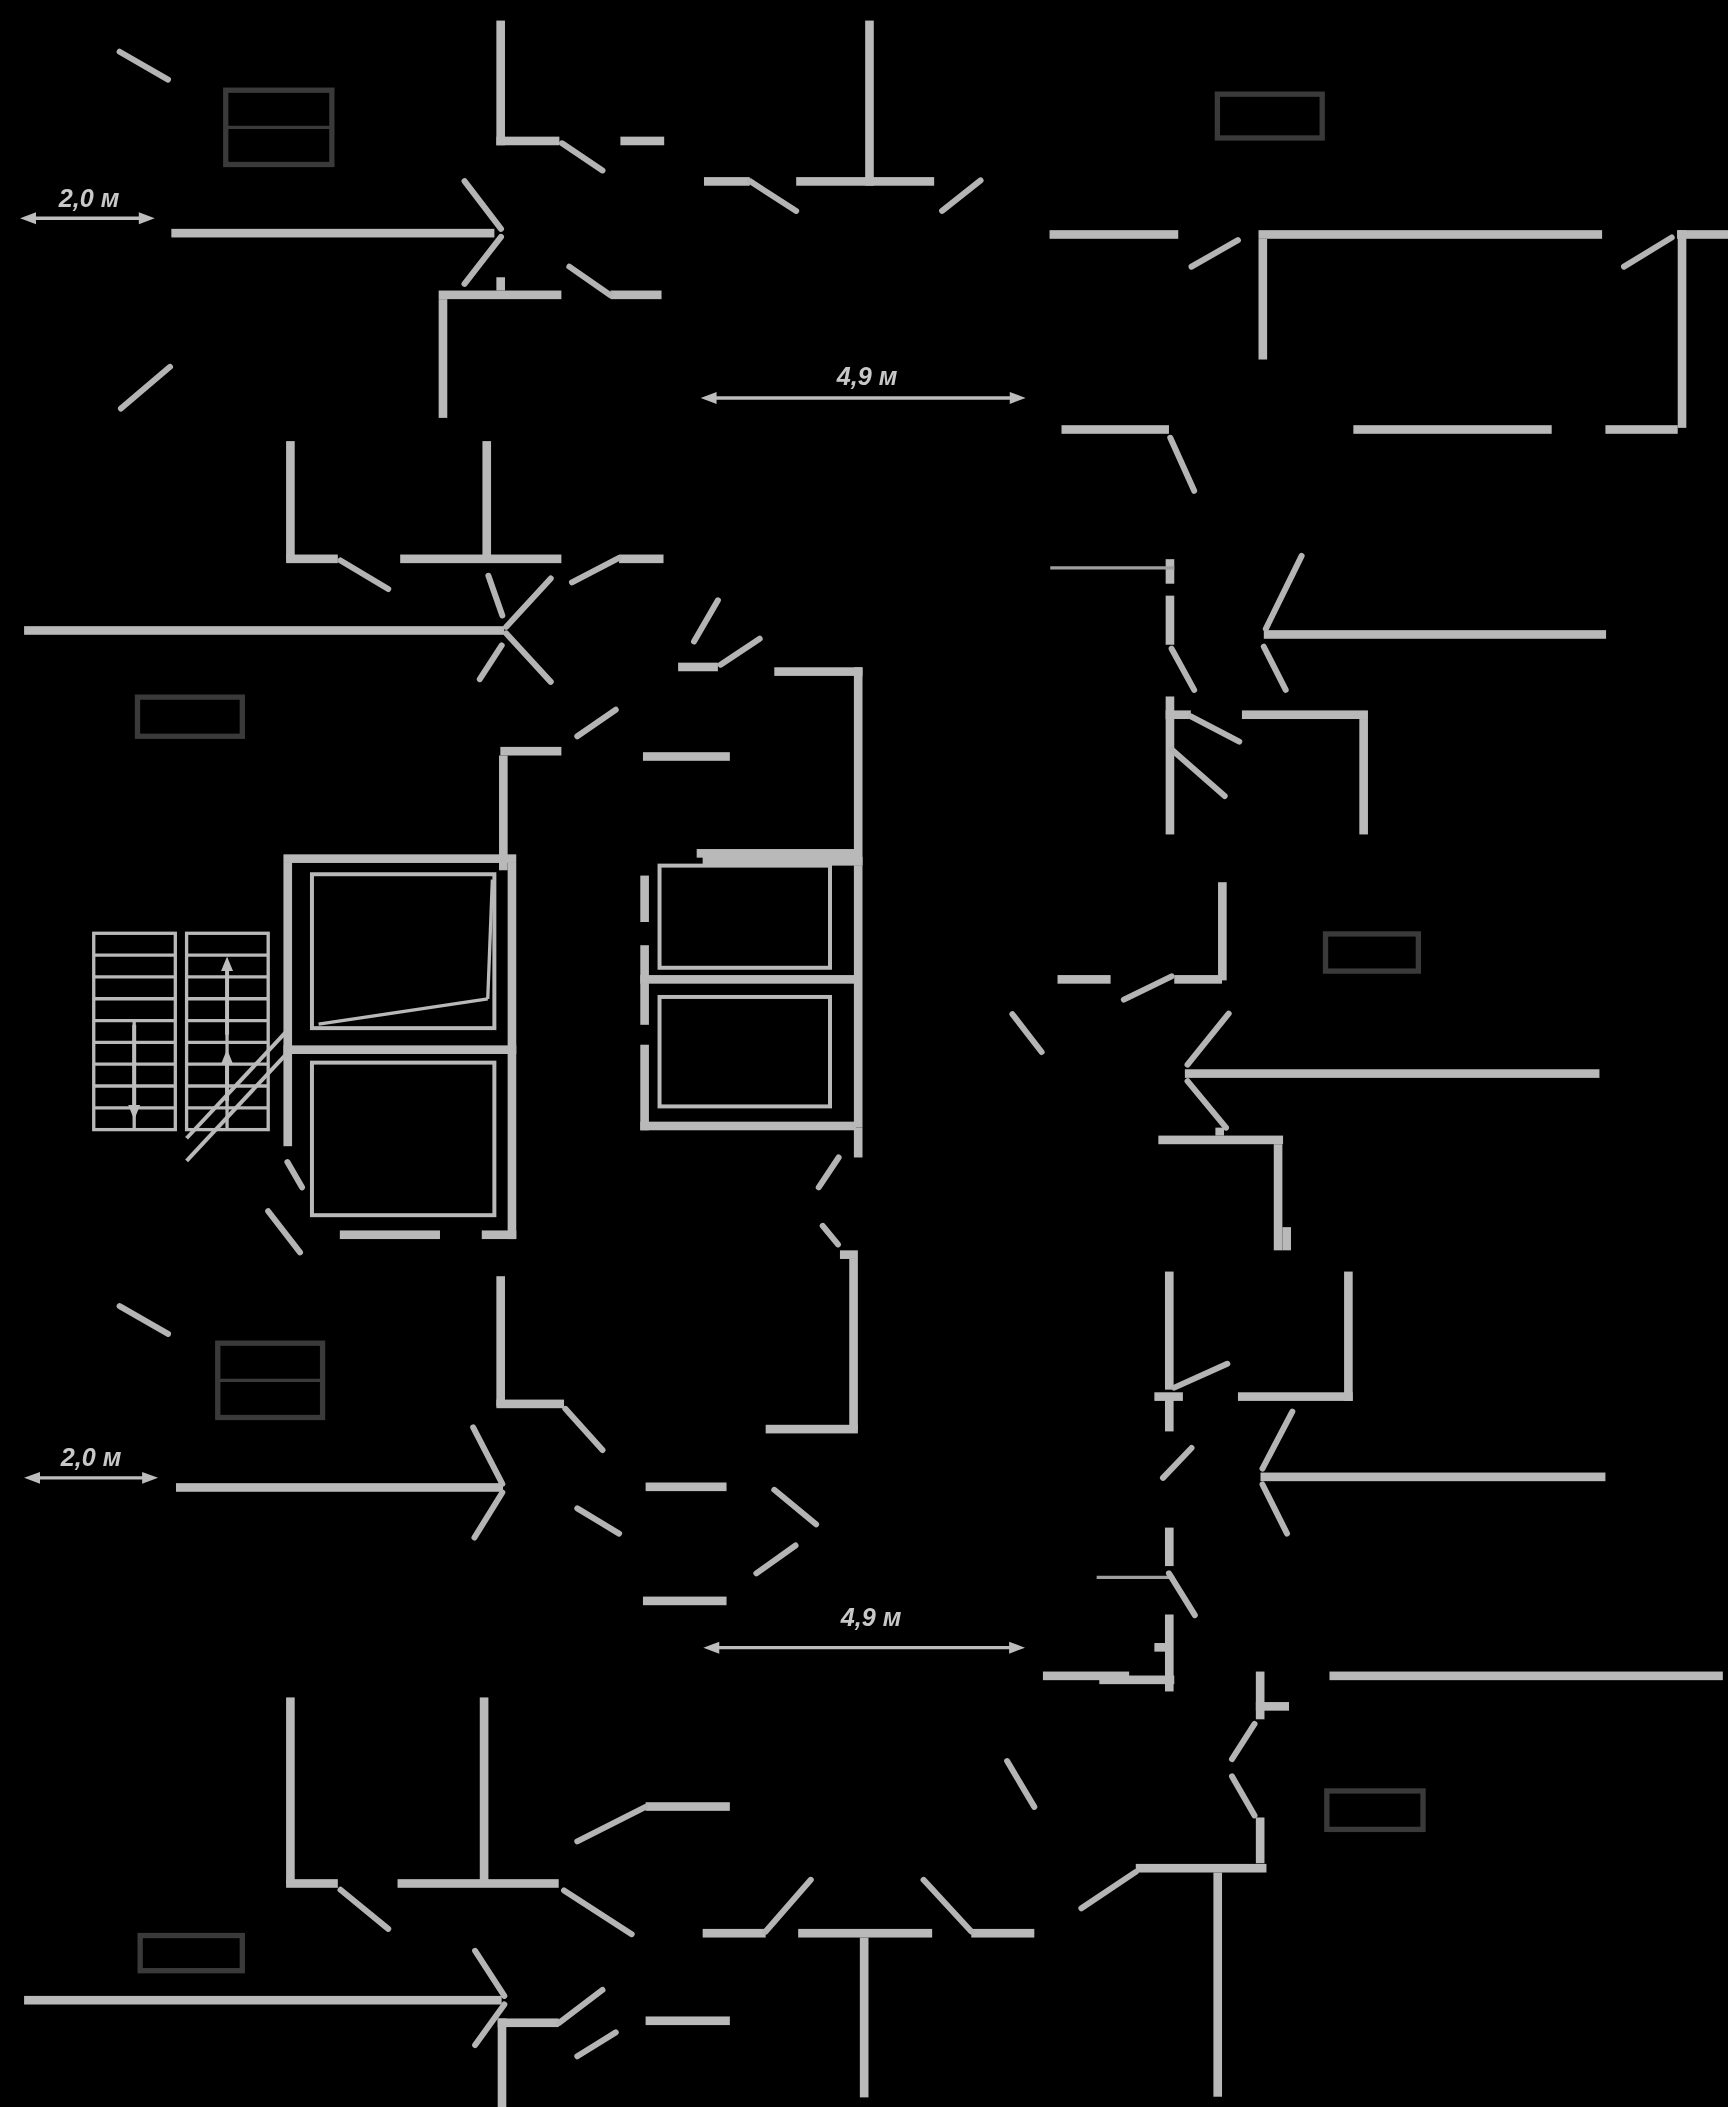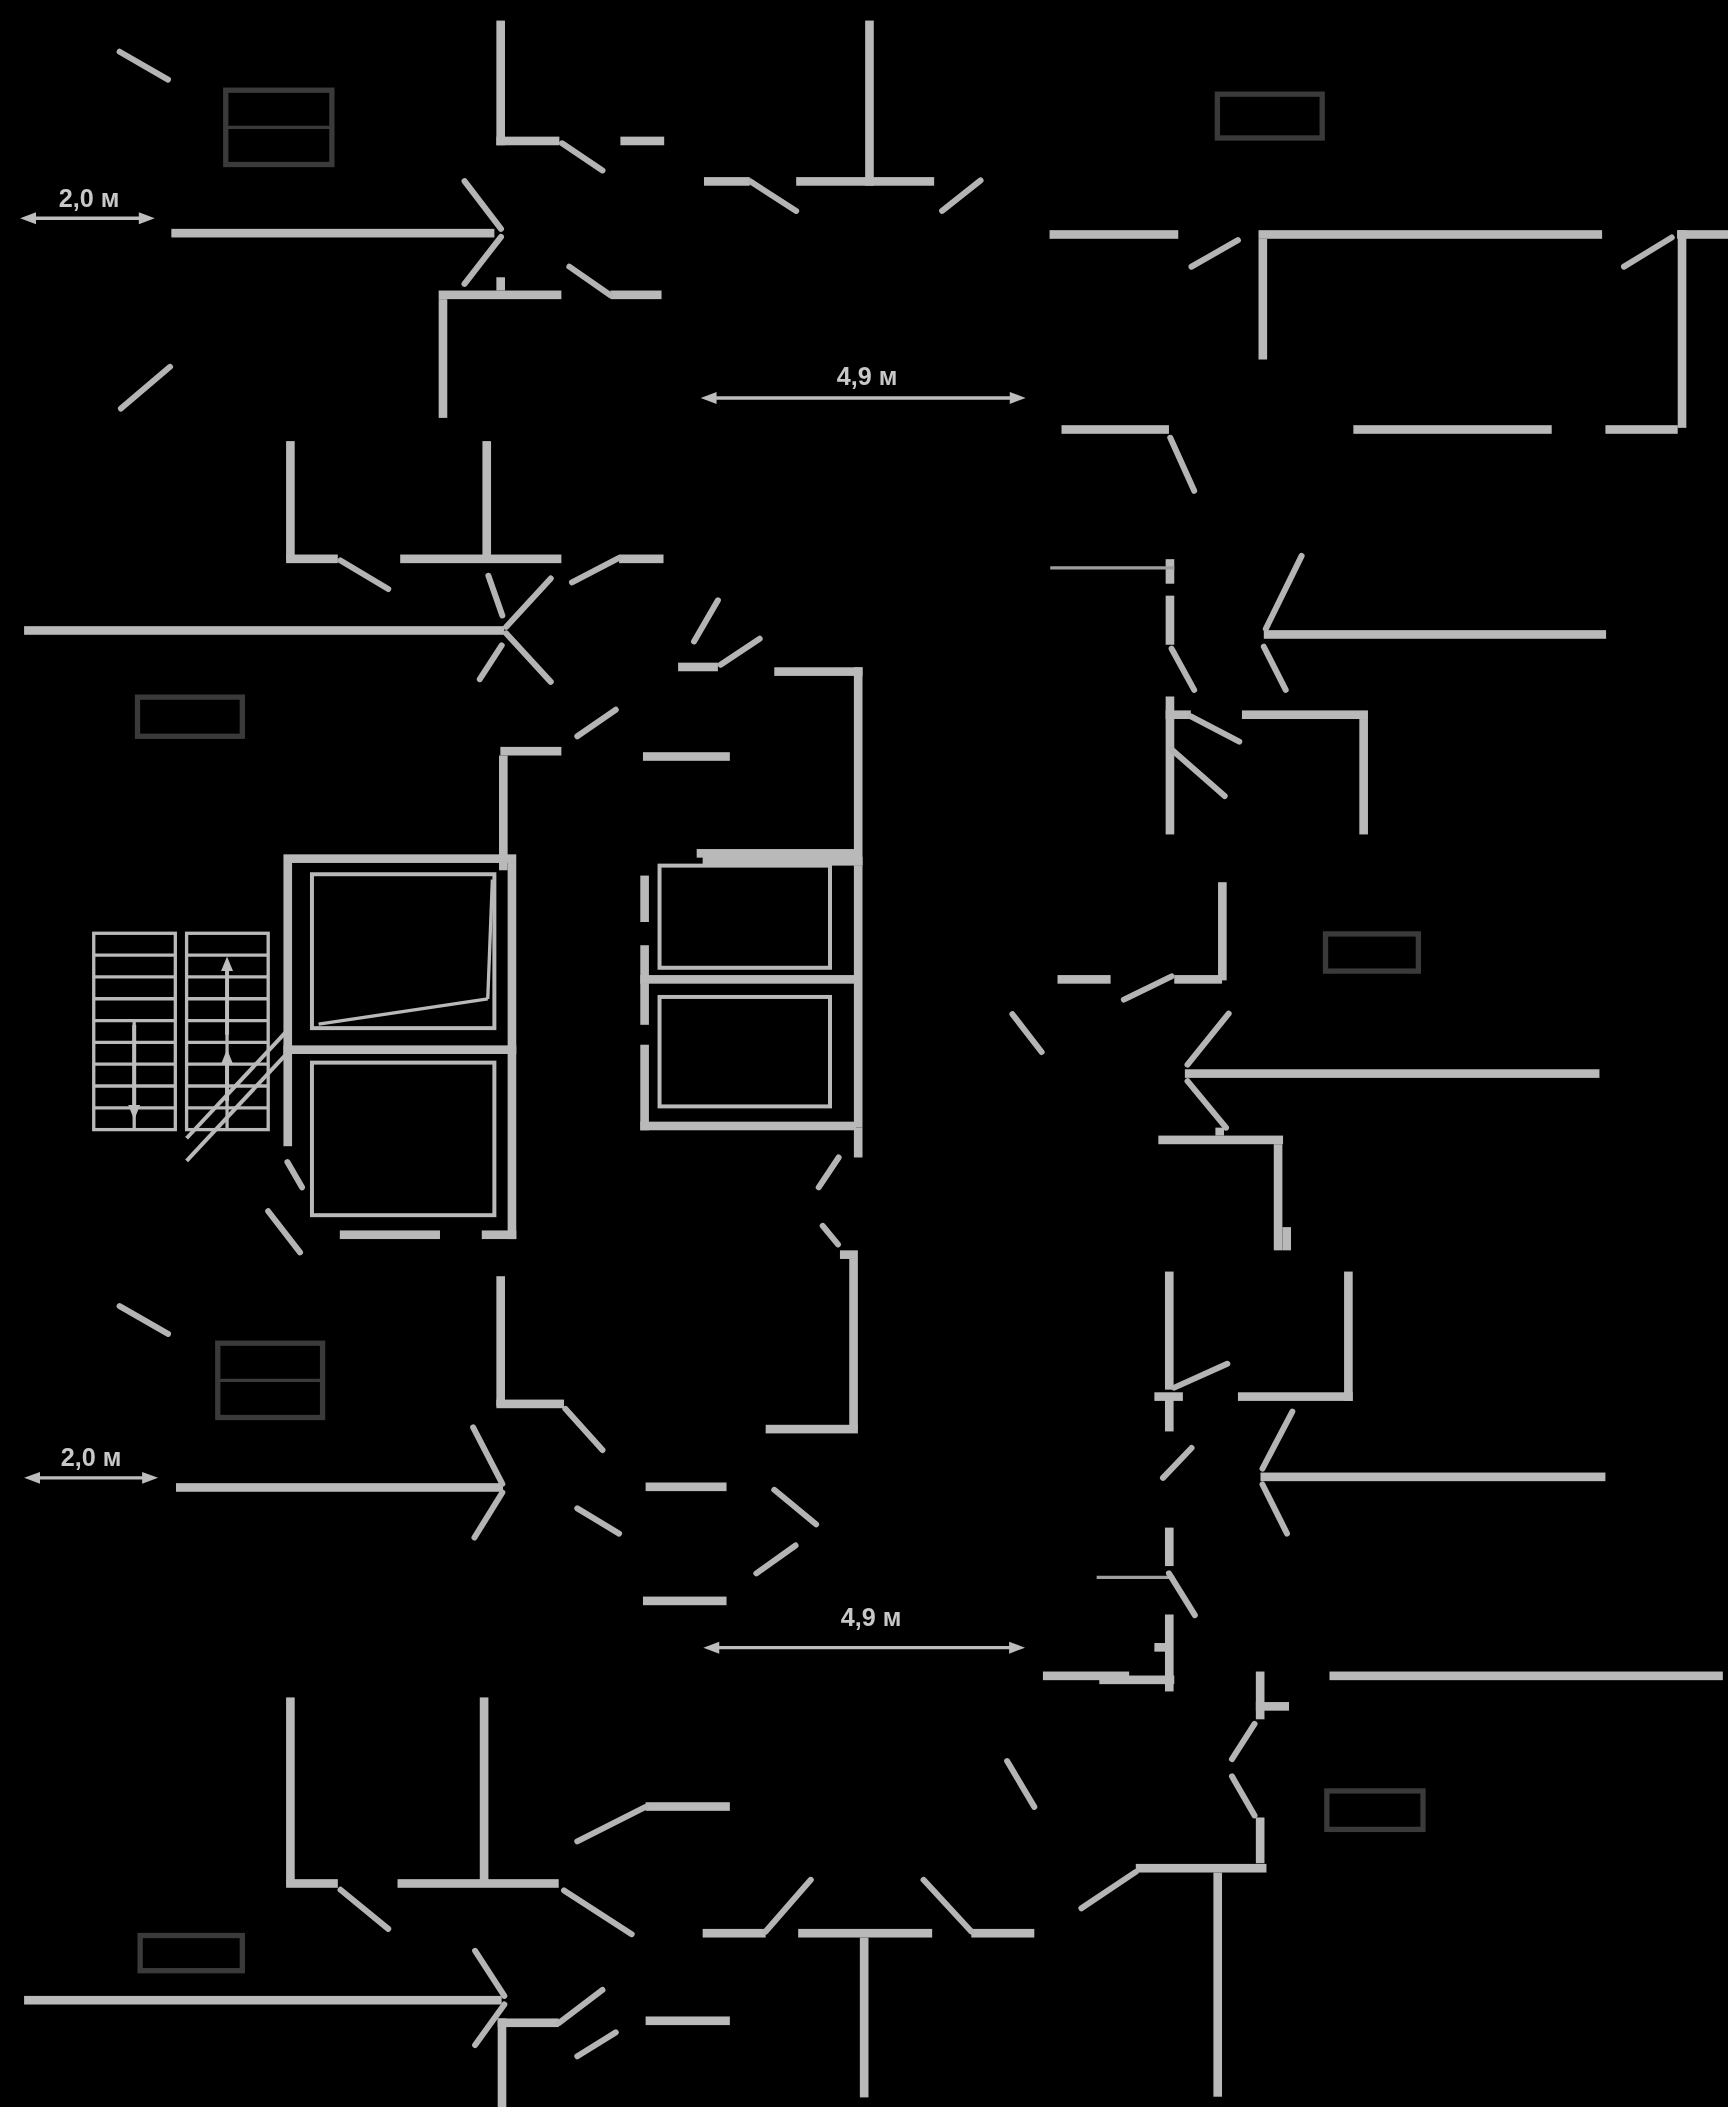--- a/index.html
+++ b/index.html
@@ -1,16 +1,16 @@
 <!DOCTYPE html>
 <html style="font-size:10.6px"><head>
 <meta charset="utf-8">
 <style>
   html,body{margin:0;padding:0;background:#000;}
-  #stage{position:relative;width:1729px;height:2108px;background:#000;overflow:hidden;}
+  #stage{position:relative;width:1729px;height:2108px;background:#000;overflow:hidden;font-style:italic;}
   svg{display:block;}
   text.dim{font-family:"Liberation Sans","DejaVu Sans",sans-serif;font-weight:700;}
 </style>
 </head>
 <body>
 
 <div id="stage">
   <svg id="plan-svg" xmlns="http://www.w3.org/2000/svg" width="1729" height="2108" viewBox="0 0 2606 3178">
       <rect x="0" y="0" width="2606" height="3178" fill="#000000"></rect>
       <g>

